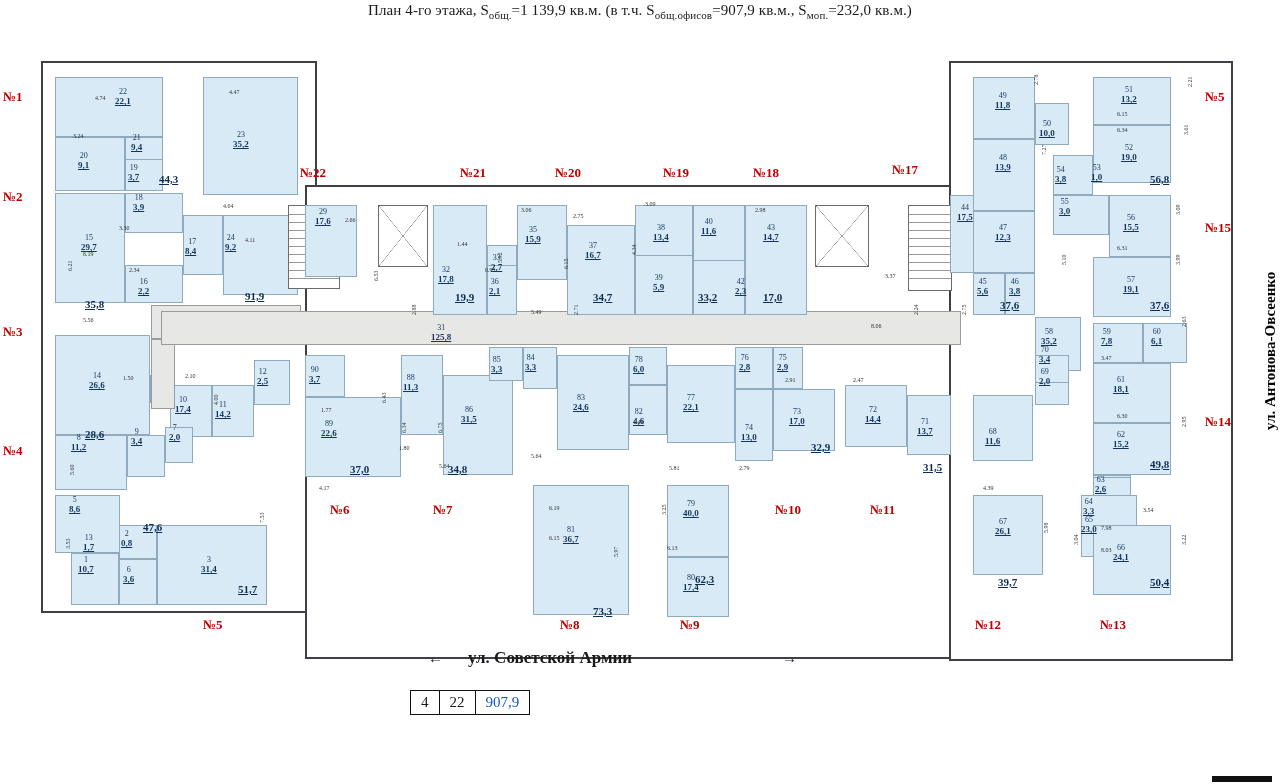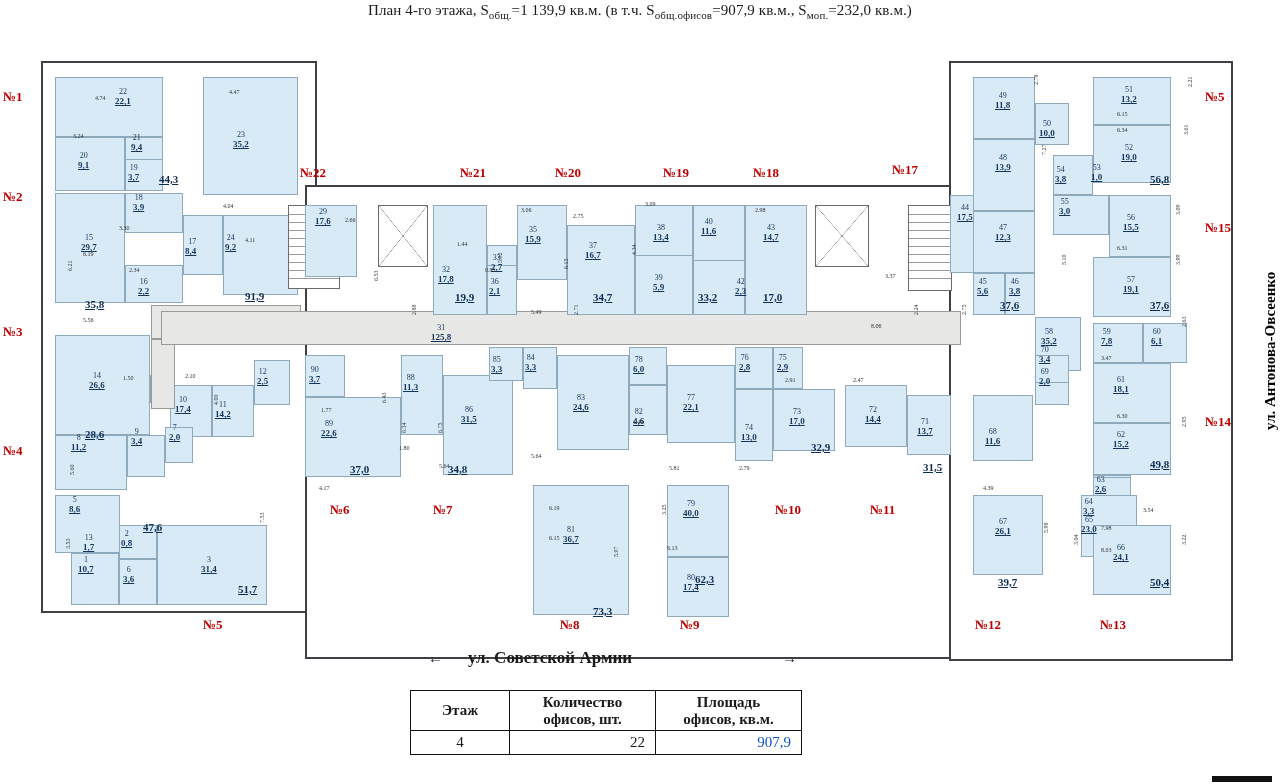--- a/index.html
+++ b/index.html
@@ -413,29 +413,20 @@
 </div>
 
 <div class="street-right" style="left:1262px;top:430px;">ул. Антонова-Овсеенко</div>
 
 <div class="street-bottom" style="left:468px;top:648px;">ул. Советской Армии</div>
 <div class="arrow" style="left:428px;top:650px;">←</div>
 <div class="arrow" style="left:782px;top:650px;">→</div>
 
 <table class="summary">
   <tbody>
-      <tr>
-    <th style="width:78px;"><span>Этаж</span></th>
-    <th style="width:125px;">
-      <span>Количество</span><br><span>офисов, шт.</span>
-    </th>
-    <th style="width:125px;">
-      <span>Площадь</span><br><span>офисов, кв.м.</span>
-    </th>
-  </tr>
   <tr>
     <td>4</td>
     <td style="text-align:right;">22</td>
     <td class="blue" style="text-align:right;">907,9</td>
   </tr>
 </tbody>
   </table>
 
 <div class="bottom-bar"></div>
 

